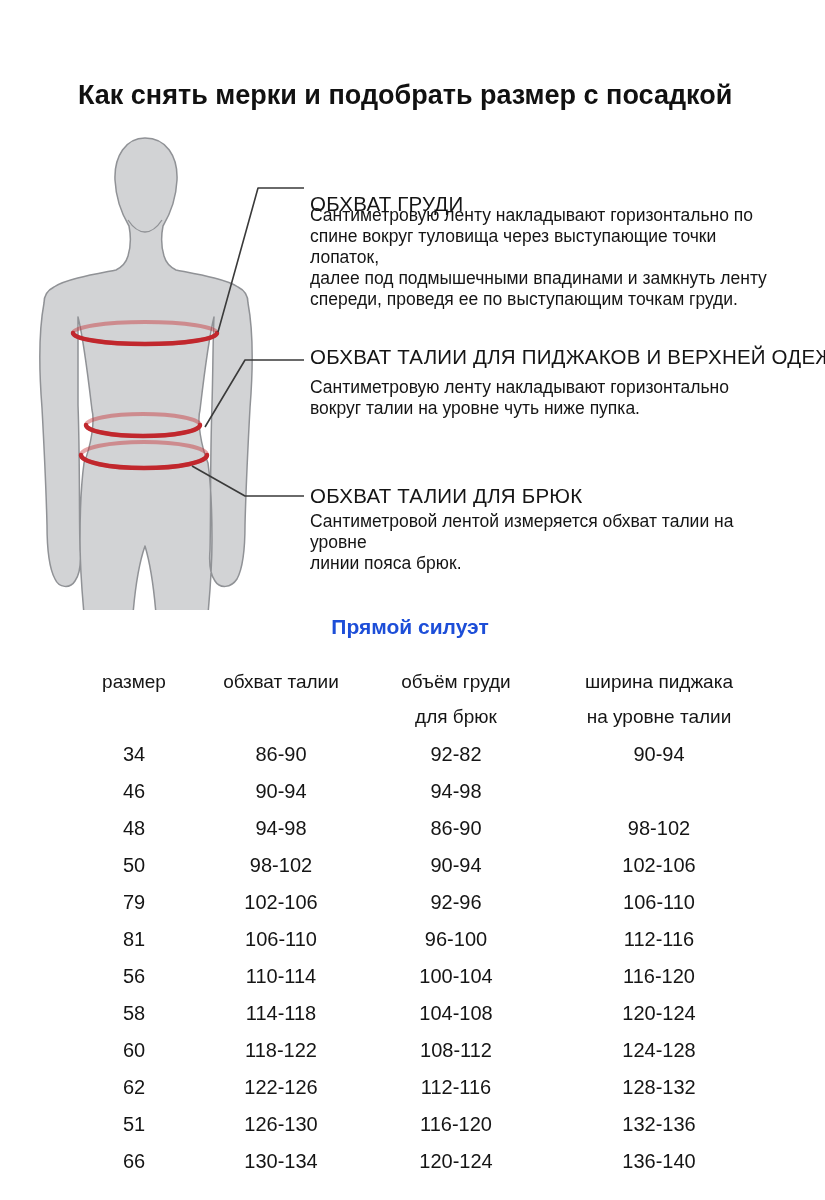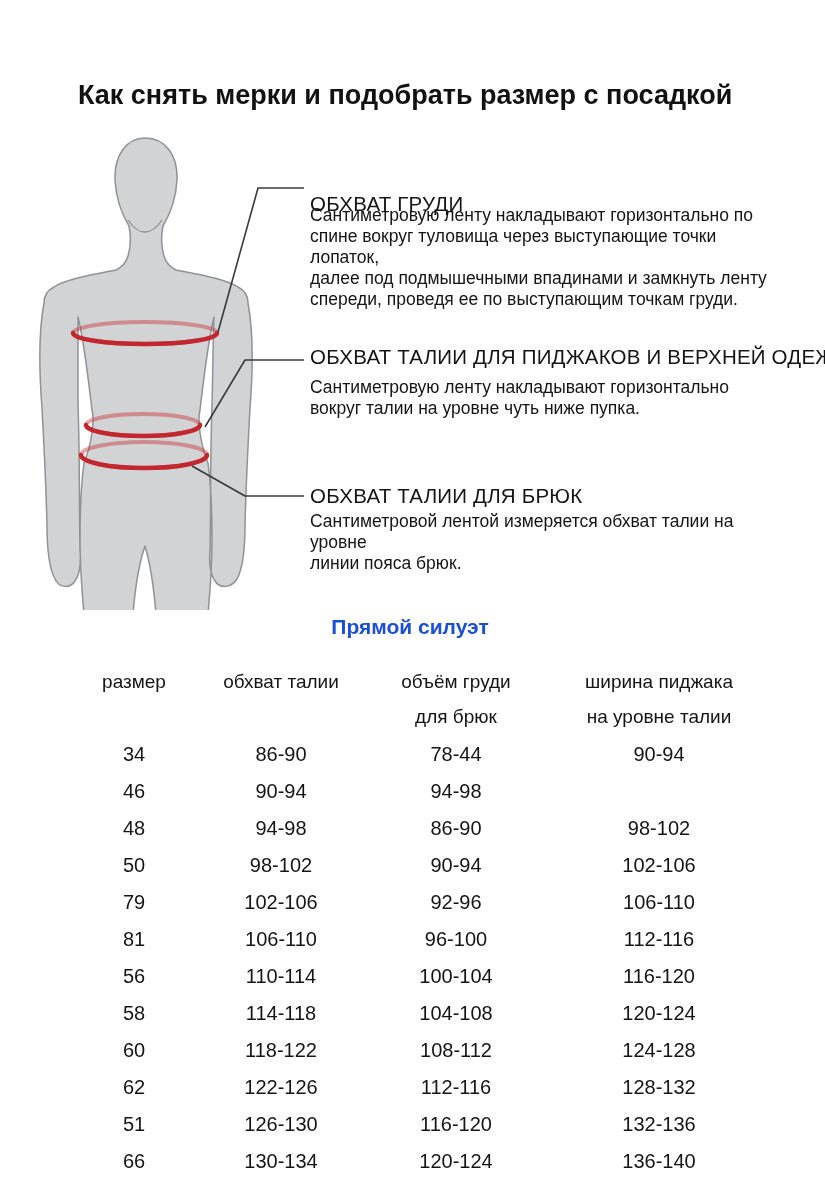--- a/index.html
+++ b/index.html
@@ -153,21 +153,21 @@
       <div class="t-head-cell"></div>
       <div class="t-head-cell"></div>
       <div class="t-head-cell">для брюк</div>
       <div class="t-head-cell">на уровне талии</div>
     </div>
 
     <div class="t-body" id="table-body">
       <div class="t-row">
         <div class="t-cell">34</div>
         <div class="t-cell">86-90</div>
-        <div class="t-cell">78-44</div>
+        <div class="t-cell">92-82</div>
         <div class="t-cell">90-94</div>
       </div>
 
       <div class="t-row">
         <div class="t-cell">46</div>
         <div class="t-cell">90-94</div>
         <div class="t-cell">94-98</div>
       </div>
 
       <div class="t-row">

